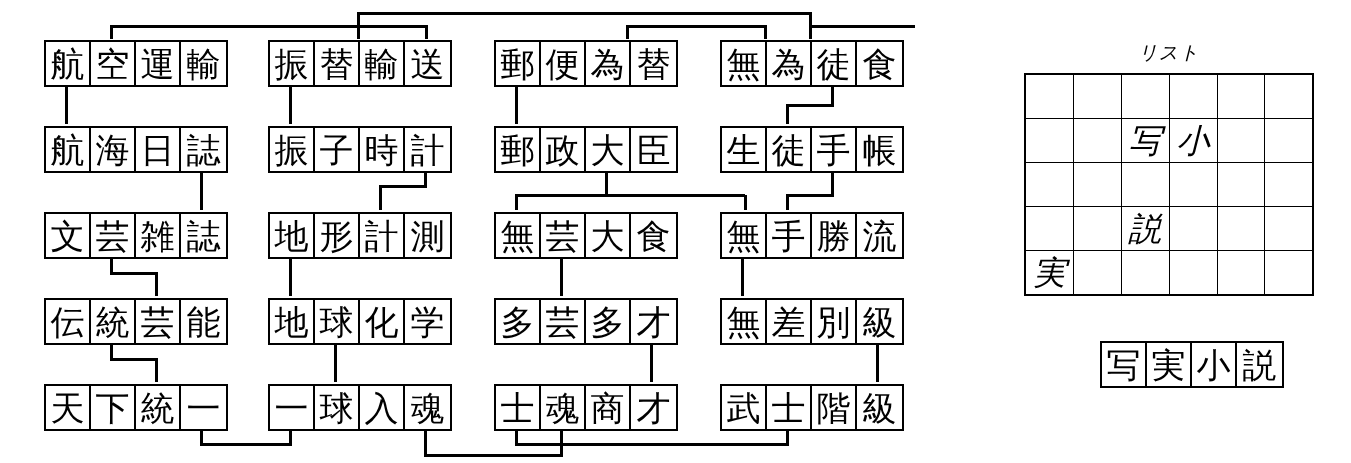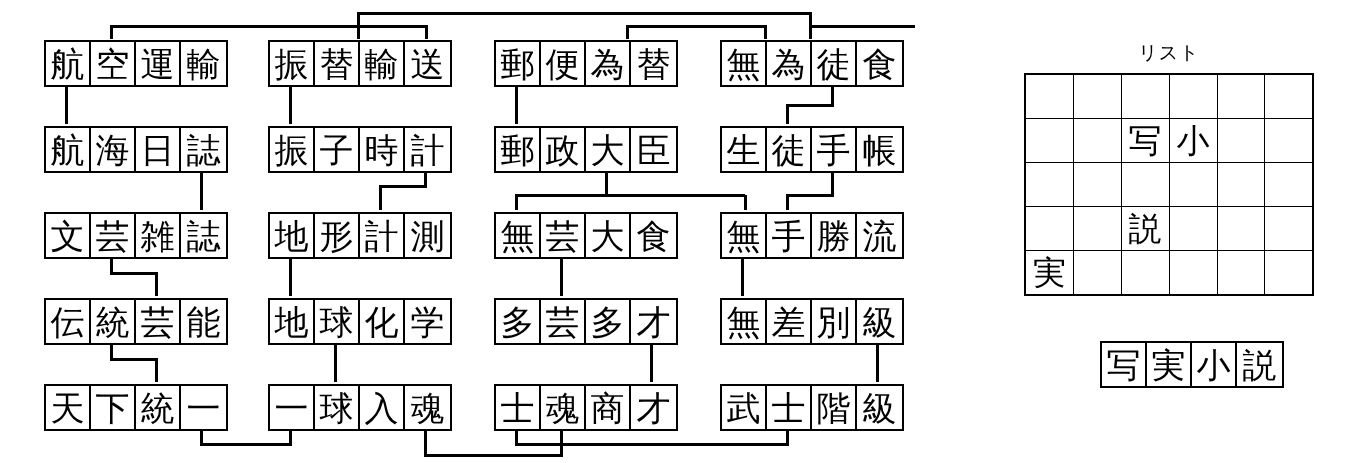--- a/index.html
+++ b/index.html
@@ -63,20 +63,21 @@
   .word .cell:last-child {
     border-right: none;
   }
 
   
   #list-panel {
     position: absolute;
     left: 1024px;
     top: 40px;
     width: 290px;
+    font-style: italic;
   }
   #list-title {
     text-align: center;
     font-size: 19px;
     color: #000000;
     margin-bottom: 7px;
     letter-spacing: 1px;
   }
   #list-grid {
     border-collapse: collapse;

